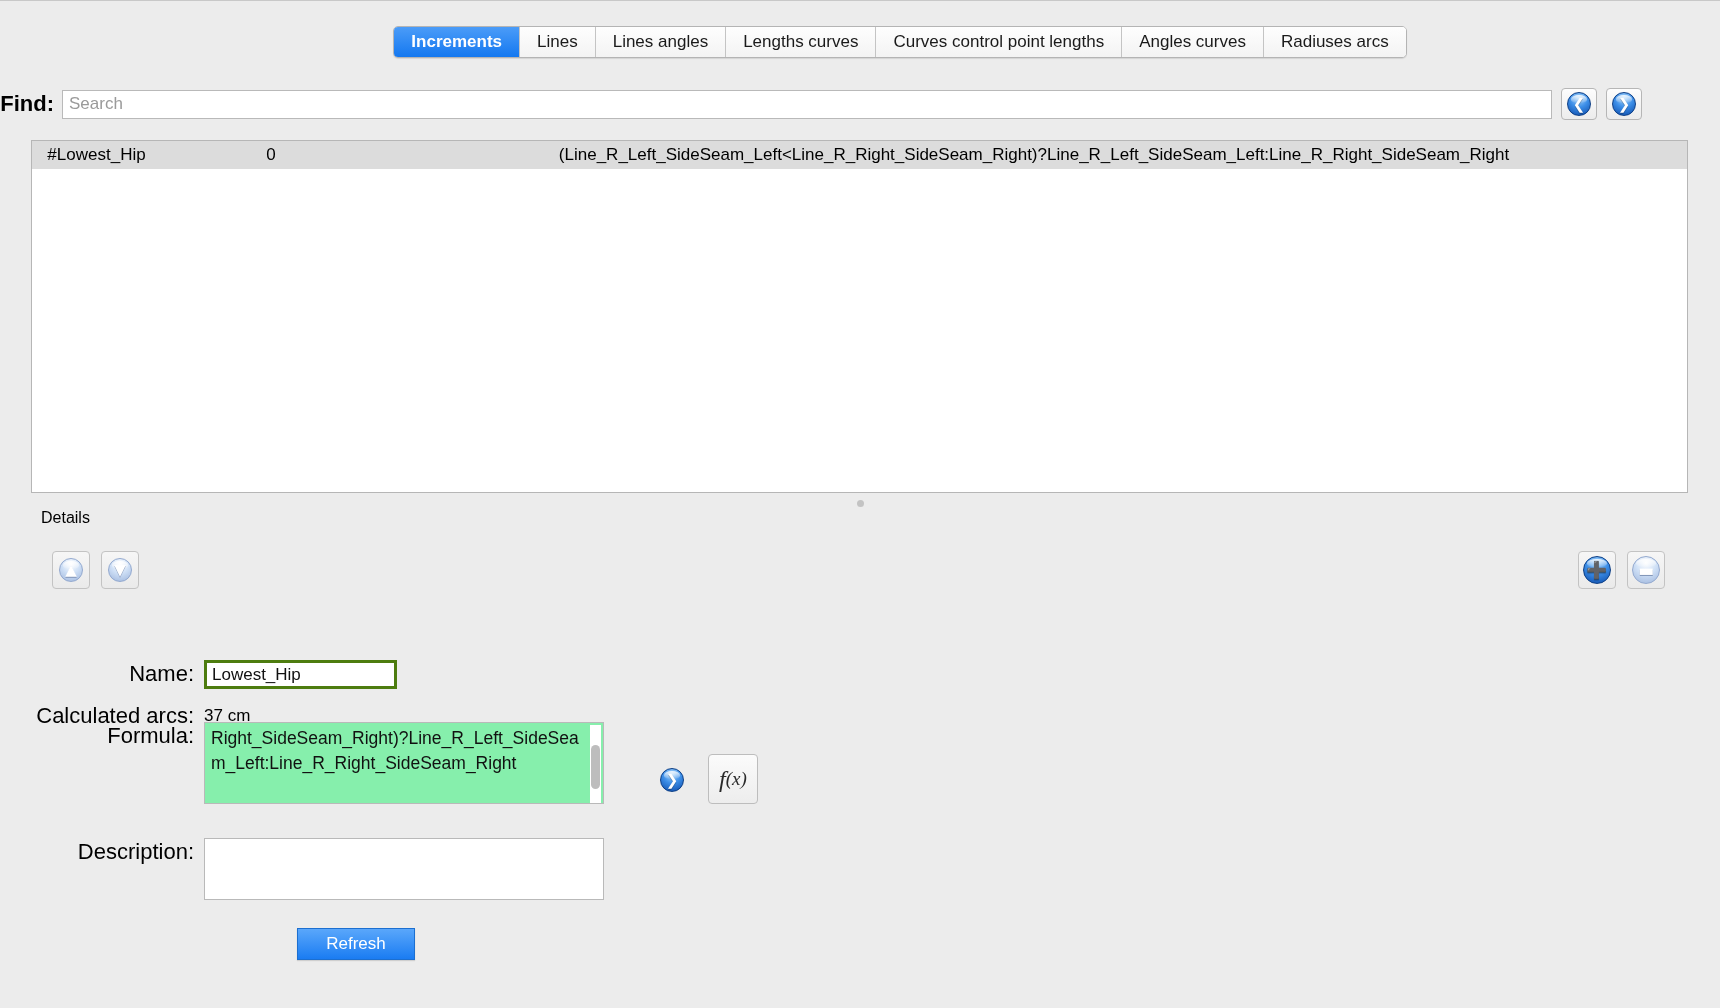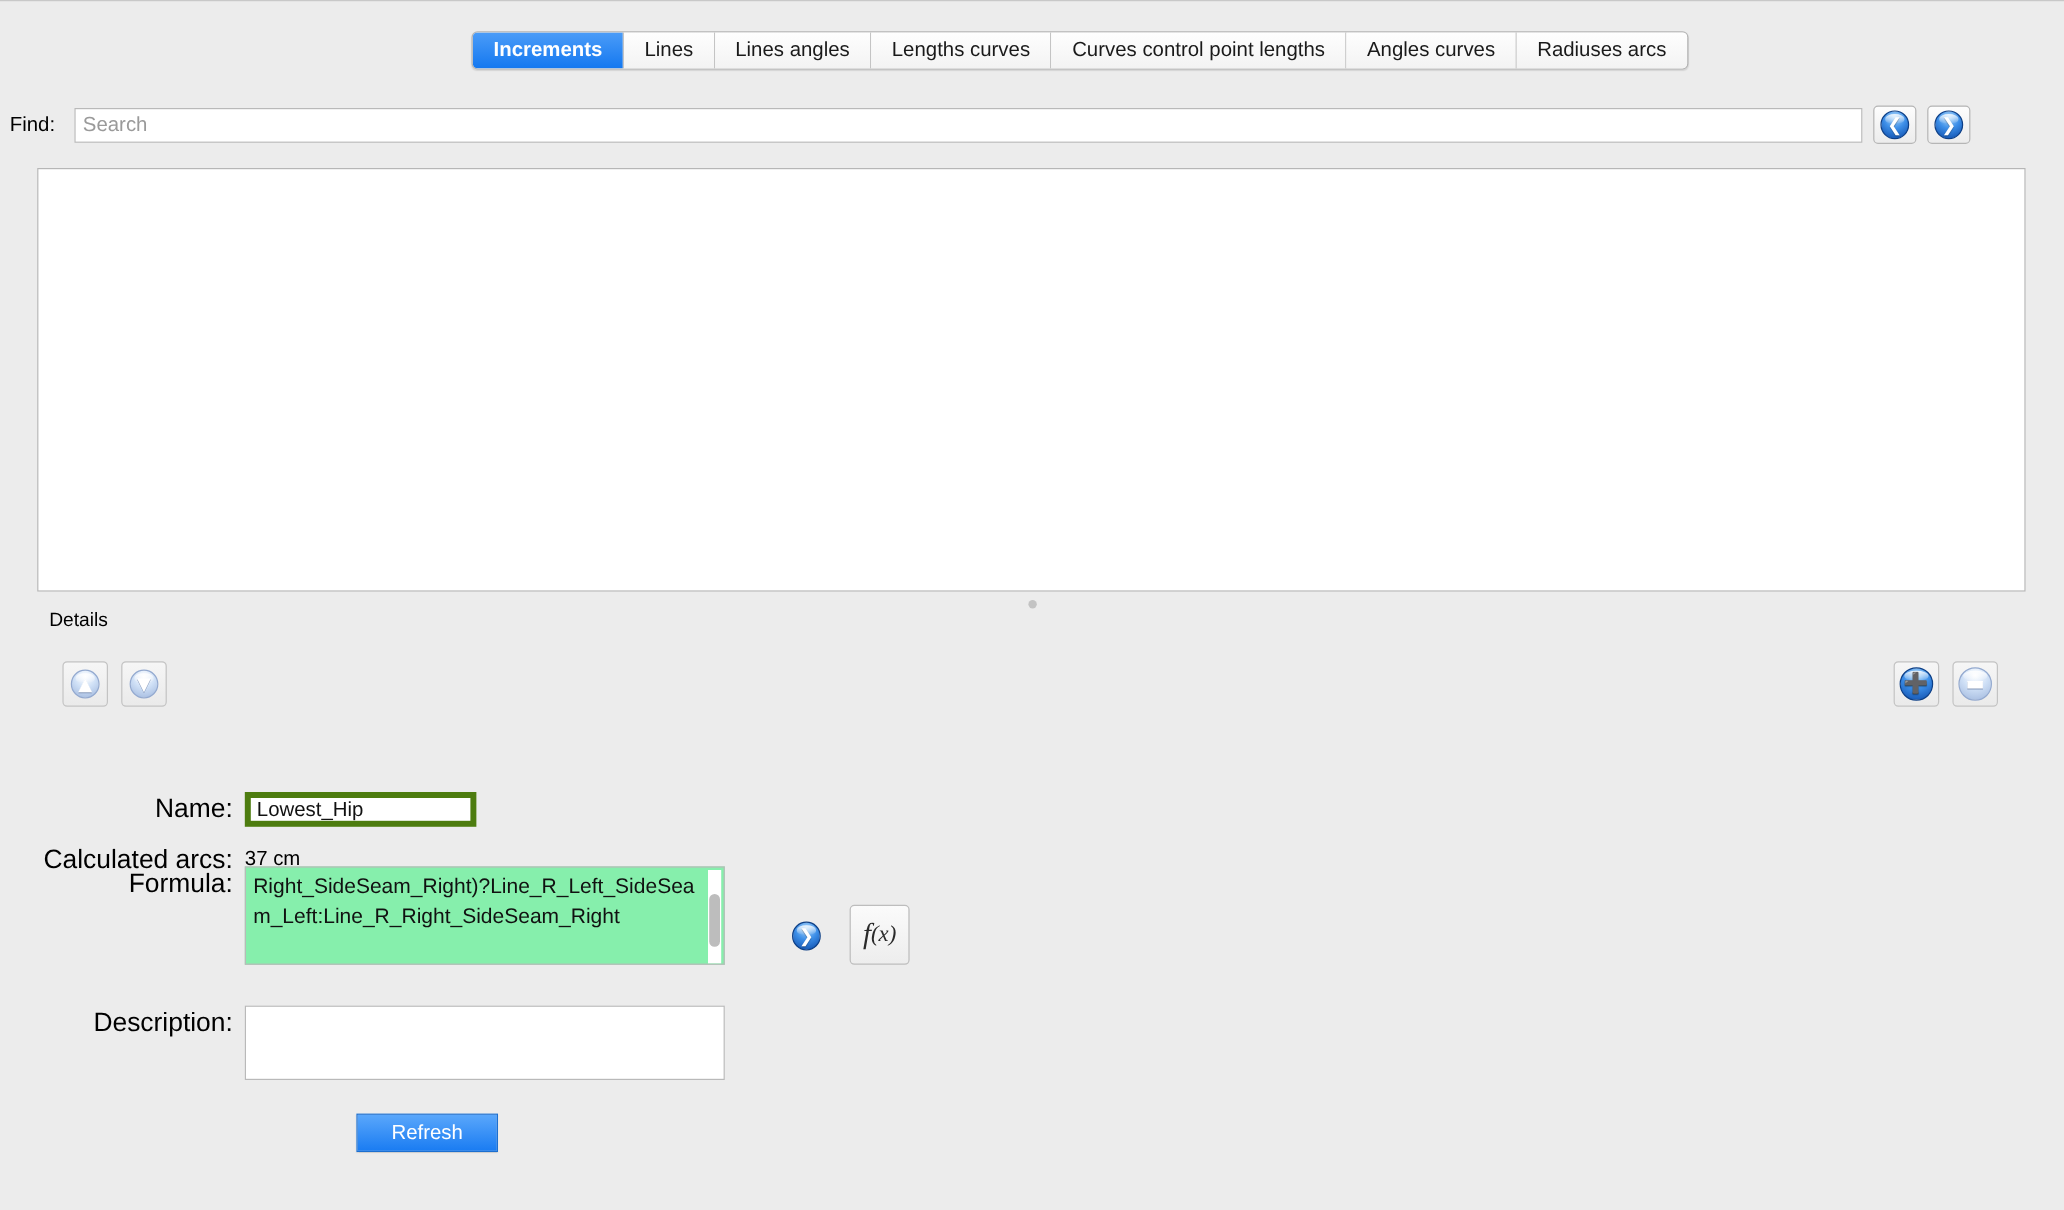--- a/index.html
+++ b/index.html
@@ -66,24 +66,25 @@
     position: absolute;
     top: 88px;
     left: 0;
     width: 1720px;
     height: 32px;
     display: flex;
     align-items: center;
   }
   .find-label {
     width: 62px;
-    text-align: center;
+    text-align: right;
     padding-right: 8px;
-    font-size: 17px;
-    box-sizing: border-box;
+    font-size: 22px;
+    box-sizing: border-box;
+    font-weight: bold;
   }
   .search-input {
     width: 1490px;
     height: 29px;
     box-sizing: border-box;
     border: 1px solid #b9b9b9;
     background: #fff;
     font-family: "Liberation Sans", sans-serif;
     font-size: 17px;
     padding: 0 6px;
@@ -255,21 +256,21 @@
   }
   #row-name  { left: 32px; top: 660px; }
   #row-calc  { left: 32px; top: 702px; }
   #row-form  { left: 32px; top: 722px; }
   #row-desc  { left: 32px; top: 838px; }
 
   .name-input {
     width: 193px;
     height: 29px;
     box-sizing: border-box;
-    border: 5px solid #4d7c0f;
+    border: 3px solid #4d7c0f;
     background: #fff;
     font-family: "Liberation Sans", sans-serif;
     font-size: 17px;
     padding: 0 5px;
     color: #111;
     outline: none;
     border-radius: 0;
   }
   .calc-value { font-size: 17px; line-height: 28px; }
 
@@ -391,20 +392,25 @@
       </span>
   </div>
   <div class="navbtn">
     <span class="orb">
         <span class="glyph">❯</span>
       </span>
   </div>
 </div>
 
 <div class="table-wrap">
+  <div class="trow">
+    <div class="td c1">#Lowest_Hip</div>
+    <div class="td c2">0</div>
+    <div class="td c3">(Line_R_Left_SideSeam_Left&lt;Line_R_Right_SideSeam_Right)?Line_R_Left_SideSeam_Left:Line_R_Right_SideSeam_Right</div>
+  </div>
 </div>
 
 <div class="grip">
     <i></i>
   </div>
 
 <div class="details-label">Details</div>
 
 <div class="sqbtn" id="btn-up">
   <span class="orb pale">

